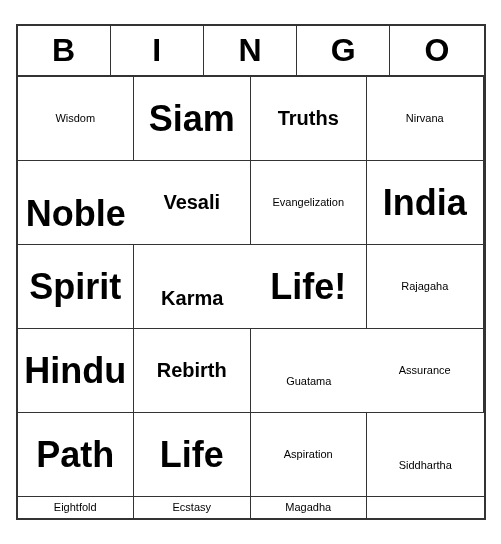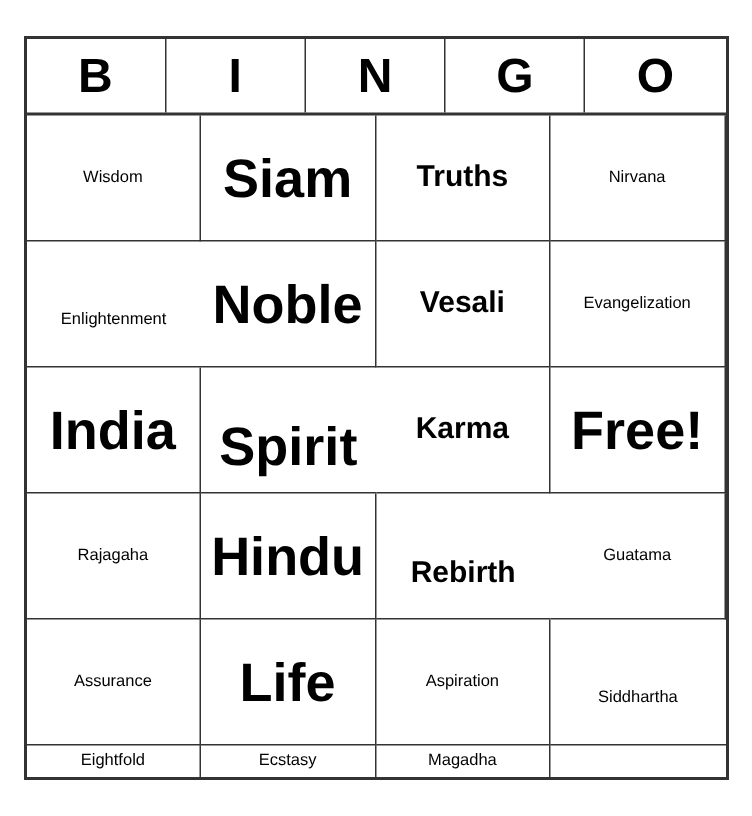--- a/index.html
+++ b/index.html
@@ -86,57 +86,57 @@
       <div class="bingo-cell">
         <span class="cell-text large">Siam</span>
       </div>
       <div class="bingo-cell">
         <span class="cell-text medium">Truths</span>
       </div>
       <div class="bingo-cell">
         <span class="cell-text small">Nirvana</span>
       </div>
       <div class="bingo-cell">
-        <span class="cell-text small">Enlightenment</span>
-      </div>
-      <div class="bingo-cell">
         <span class="cell-text large">Noble</span>
       </div>
       <div class="bingo-cell">
         <span class="cell-text medium">Vesali</span>
       </div>
       <div class="bingo-cell">
         <span class="cell-text small">Evangelization</span>
       </div>
       <div class="bingo-cell">
         <span class="cell-text large">India</span>
       </div>
       <div class="bingo-cell">
         <span class="cell-text large">Spirit</span>
       </div>
       <div class="bingo-cell">
         <span class="cell-text medium">Karma</span>
       </div>
       <div class="bingo-cell">
-        <span class="cell-text large">Free!</span>
+        <span class="cell-text large">Life!</span>
       </div>
       <div class="bingo-cell">
         <span class="cell-text small">Rajagaha</span>
       </div>
       <div class="bingo-cell">
         <span class="cell-text large">Hindu</span>
       </div>
       <div class="bingo-cell">
         <span class="cell-text medium">Rebirth</span>
       </div>
       <div class="bingo-cell">
         <span class="cell-text small">Guatama</span>
       </div>
       <div class="bingo-cell">
         <span class="cell-text small">Assurance</span>
+      </div>
+      <div class="bingo-cell">
+        <span class="cell-text large">Path</span>
       </div>
       <div class="bingo-cell">
         <span class="cell-text large">Life</span>
       </div>
       <div class="bingo-cell">
         <span class="cell-text small">Aspiration</span>
       </div>
       <div class="bingo-cell">
         <span class="cell-text small">Siddhartha</span>
       </div>

